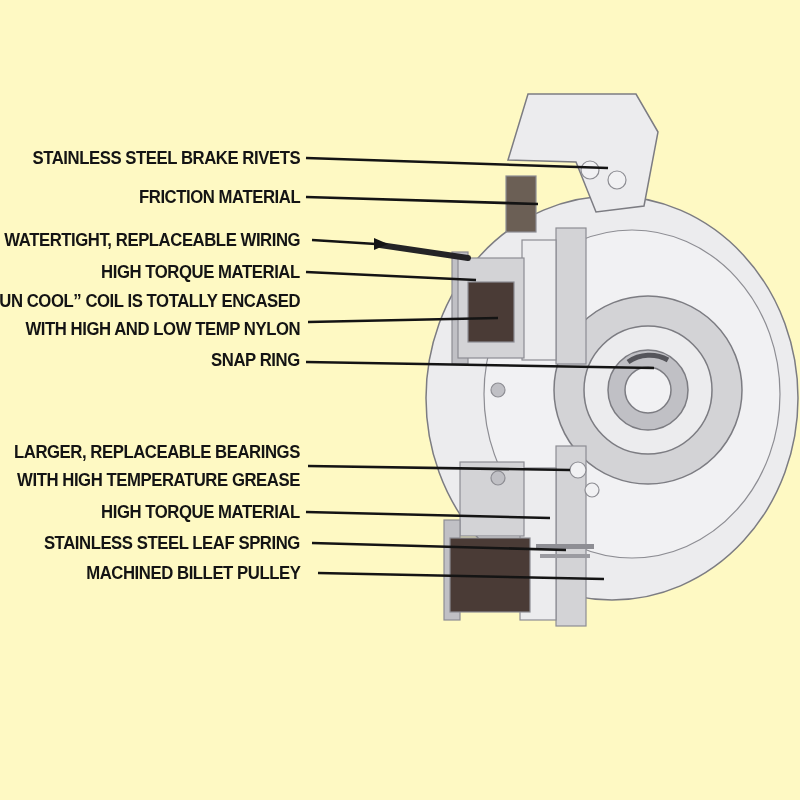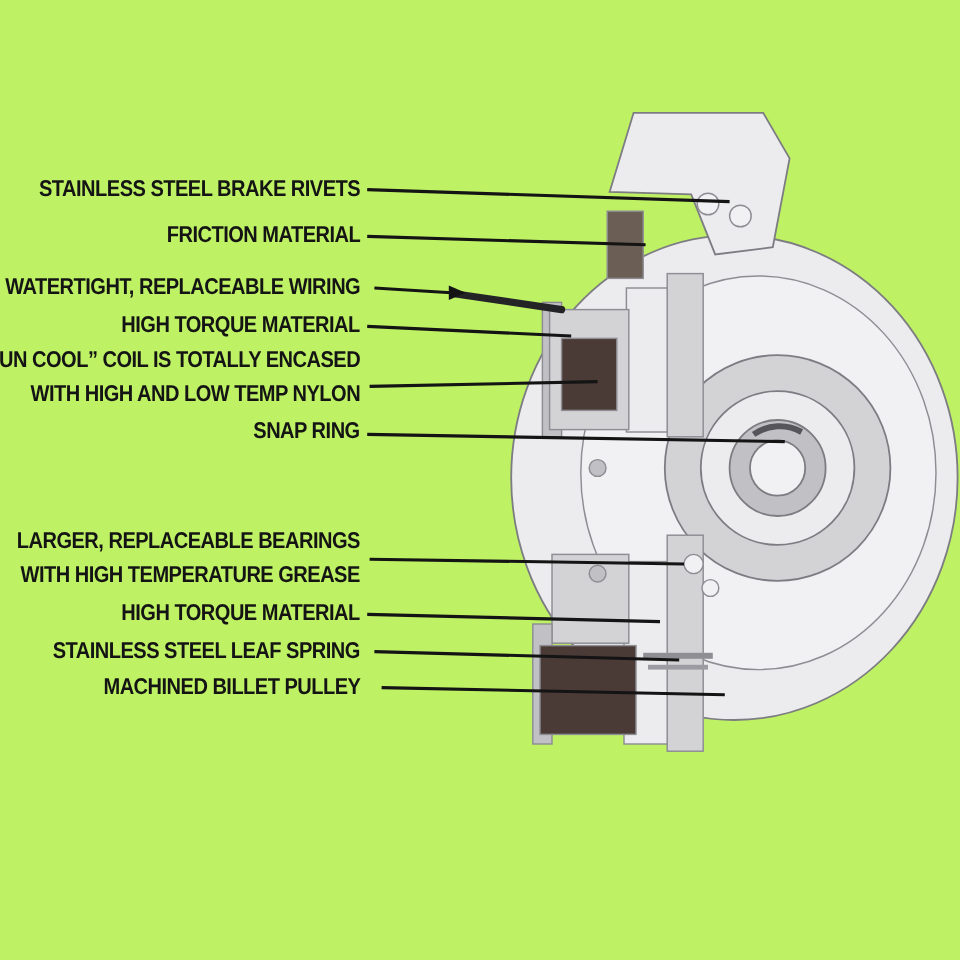--- a/index.html
+++ b/index.html
@@ -8,21 +8,21 @@
     width: 800px;
     height: 800px;
     background: #ffffff;
     overflow: hidden;
     font-family: "Liberation Sans", sans-serif;
   }
   .stage {
     position: relative;
     width: 800px;
     height: 800px;
-    background: #bef264;
+    background: #fef9c3;
   }
   svg.art {
     position: absolute;
     left: 0;
     top: 0;
   }
   .label {
     position: absolute;
     right: 500px;
     color: #141414;

